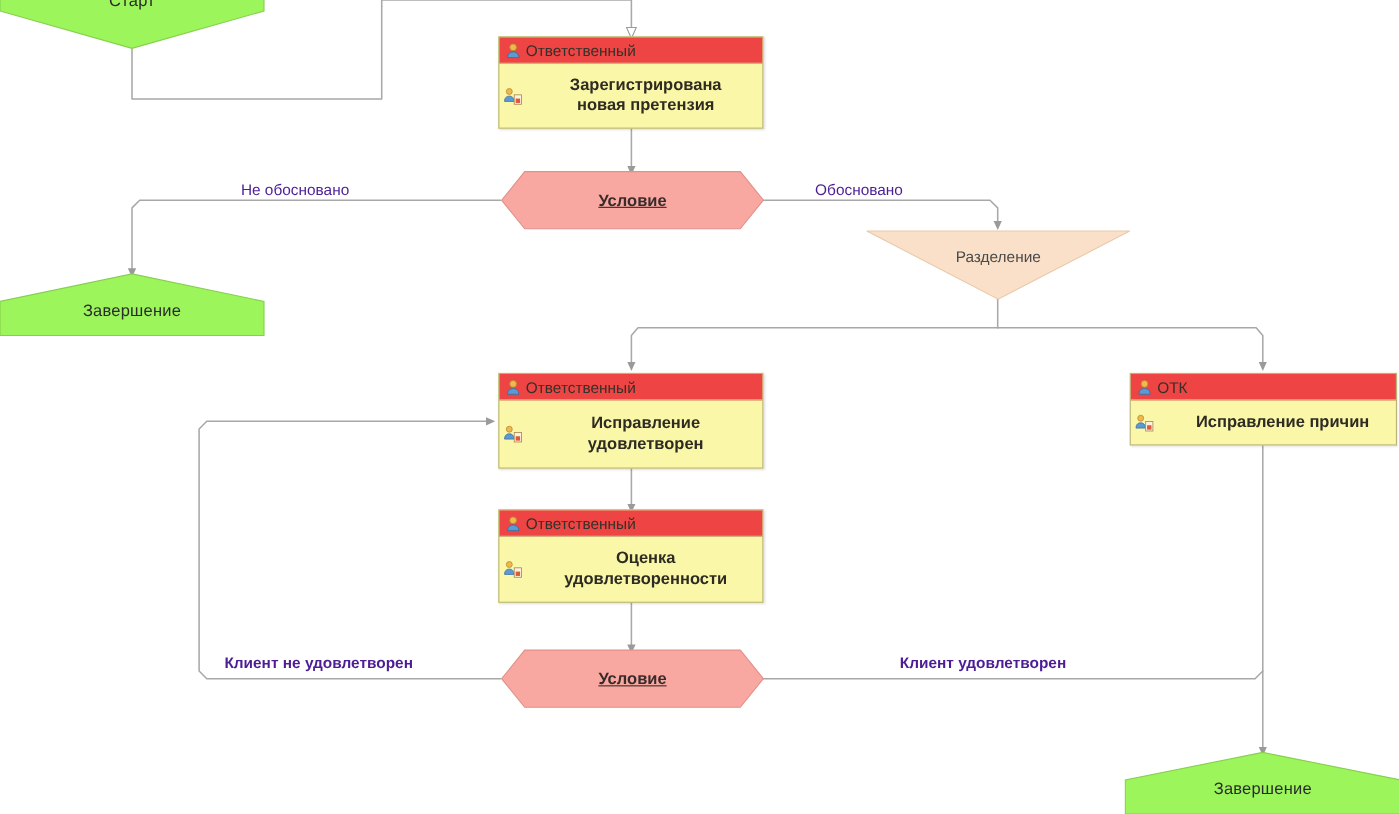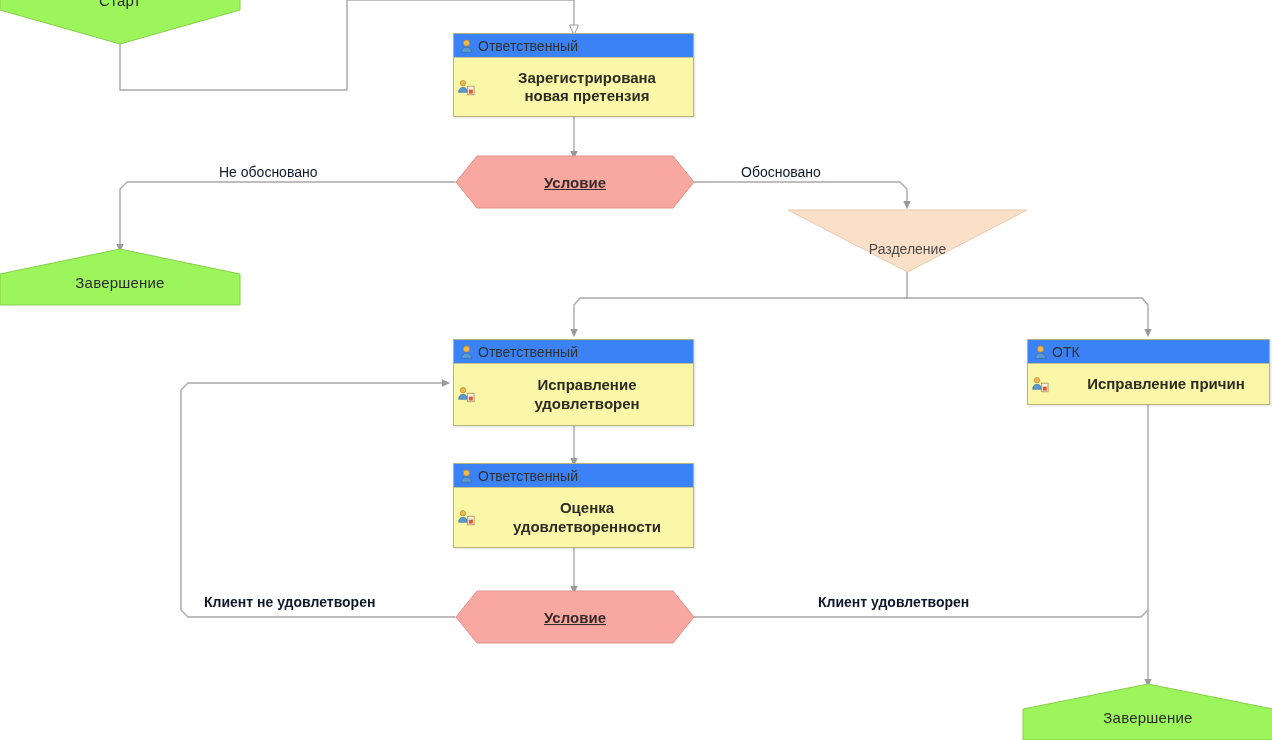--- a/index.html
+++ b/index.html
@@ -82,40 +82,40 @@
   .split-shape {
     position: absolute;
     left: 0; top: 0;
     width: 100%; height: 100%;
   }
   .split-label {
     position: relative;
     z-index: 2;
     font-size: 14px;
     color: #4a4a4a;
-    padding-top: 32px;
+    padding-top: 16px;
     text-align: center;
   }
 
   
   .task {
     background: #fbf7a8;
     border: 1px solid #b9b577;
     box-shadow: 1px 1px 2px rgba(0,0,0,.13);
     display: flex;
     flex-direction: column;
   }
   .task-head {
     height: 23px;
     display: flex;
     align-items: center;
     gap: 5px;
     padding: 0 6px;
     border-bottom: 1px solid #c9c489;
-    background: #3b82f6;
+    background: #ef4444;
     font-size: 14px;
     color: #33312a;
     flex: 0 0 auto;
     text-align: right;
   }
   .task-body {
     flex: 1 1 auto;
     display: flex;
     align-items: center;
     gap: 20px;
@@ -139,21 +139,21 @@
   .ic {
     display: inline-block;
     flex: 0 0 auto;
     line-height: 0;
   }
 
   
   .elabel {
     position: absolute;
     font-size: 14px;
-    color: #0f172a;
+    color: #4c1d95;
     white-space: nowrap;
     background: transparent;
   }
   .elabel.b {
     font-weight: bold;
   }
 </style>
 </head>
 <body>
 

